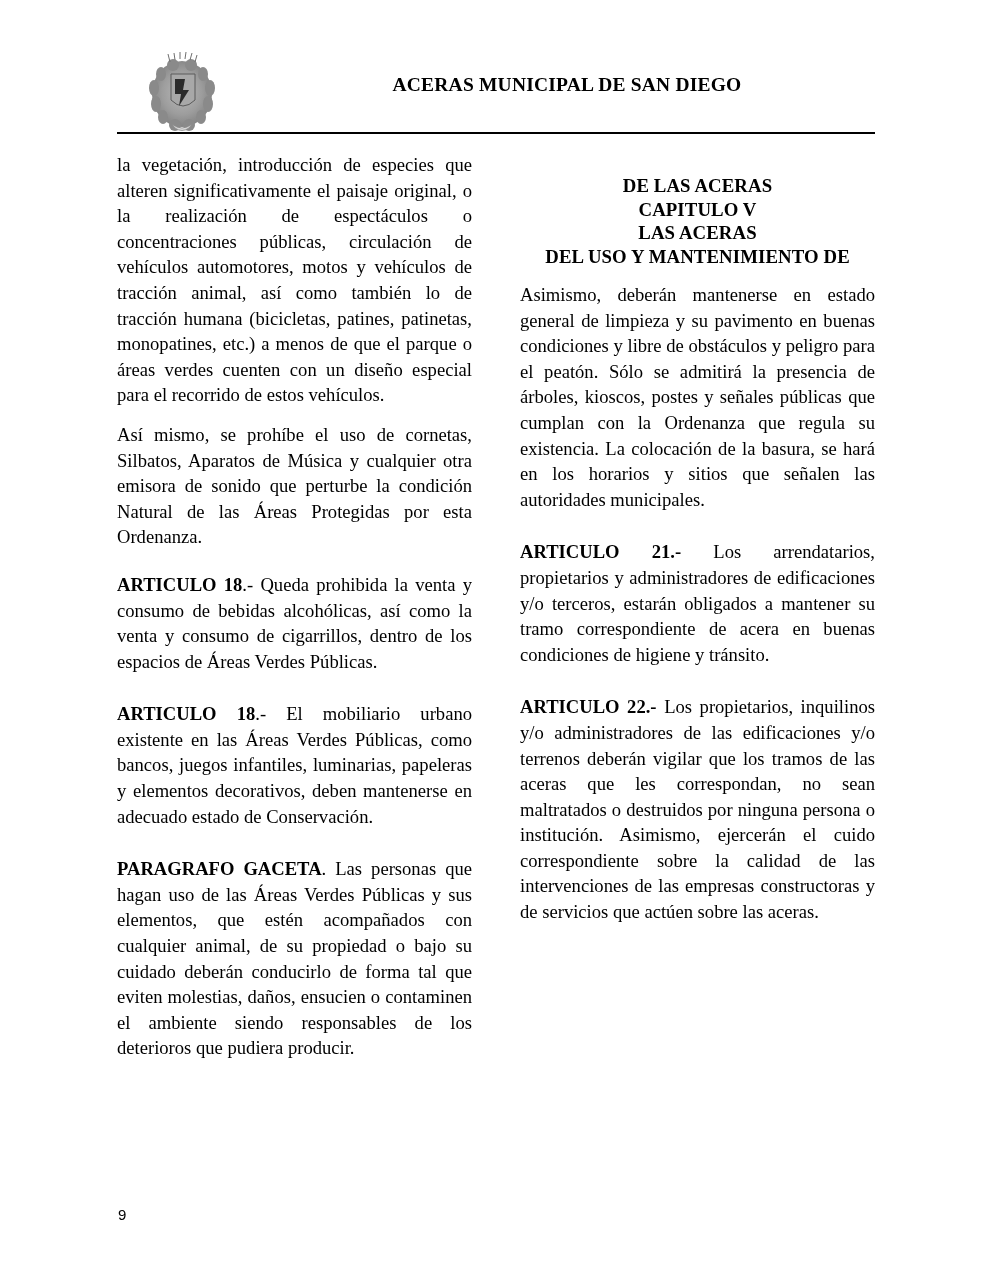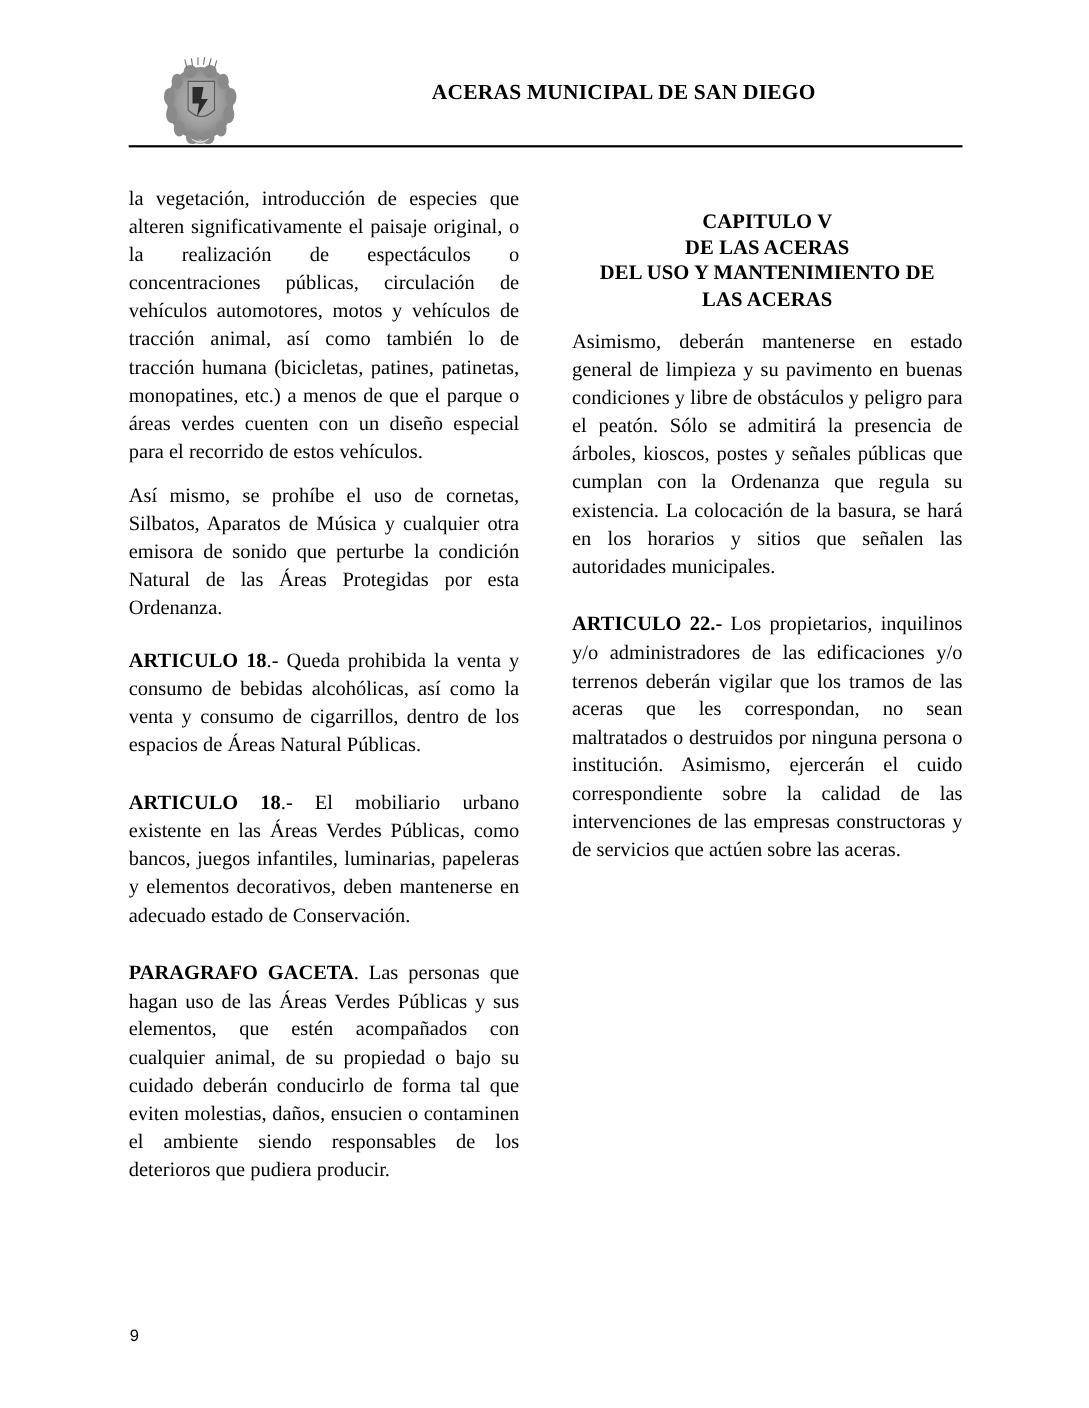--- a/index.html
+++ b/index.html
@@ -52,21 +52,21 @@
   
   #columns {
     position: absolute;
     left: 117px;
     top: 152px;
     width: 758px;
     height: 1000px;
   }
   .column {
     position: absolute;
-    top: 16px;
+    top: 0;
     width: 355px;
   }
   #col-left  { left: 0px; }
   #col-right { left: 403px; }
 
   .para {
     margin: 0 0 0 0;
     text-align: justify;
     text-justify: inter-word;
     font-size: 18.6px;
@@ -154,39 +154,40 @@
 <div id="header-rule"></div>
 
 <div id="columns">
 
   <div class="column" id="col-left">
 
     <p class="para gap-none"><span>la vegetación, introducción de especies que alteren significativamente el paisaje original, o la realización de espectáculos o concentraciones públicas, circulación de vehículos automotores, motos y vehículos de tracción animal, así como también lo de tracción humana (bicicletas, patines, patinetas, monopatines, etc.) a menos de que el parque o áreas verdes cuenten con un diseño especial para el recorrido de estos vehículos.</span></p>
 
     <p class="para gap-small"><span>Así mismo, se prohíbe el uso de cornetas, Silbatos, Aparatos de Música y cualquier otra emisora de sonido que perturbe la condición Natural de las Áreas Protegidas por esta Ordenanza.</span></p>
 
-    <p class="para gap-med"><span class="lbl">ARTICULO 18</span><span>.- Queda prohibida la venta y consumo de bebidas alcohólicas, así como la venta y consumo de cigarrillos, dentro de los espacios de Áreas Natural Públicas.</span></p>
+    <p class="para gap-med"><span class="lbl">ARTICULO 18</span><span>.- Queda prohibida la venta y consumo de bebidas alcohólicas, así como la venta y consumo de cigarrillos, dentro de los espacios de Áreas Verdes Públicas.</span></p>
 
     <p class="para gap-large"><span class="lbl">ARTICULO 18</span><span>.- El mobiliario urbano existente en las Áreas Verdes Públicas, como bancos, juegos infantiles, luminarias, papeleras y elementos decorativos, deben mantenerse en adecuado estado de Conservación.</span></p>
 
 
     <p class="para gap-large"><span class="lbl">PARAGRAFO GACETA</span><span>. Las personas que hagan uso de las Áreas Verdes Públicas y sus elementos, que estén acompañados con cualquier animal, de su propiedad o bajo su cuidado deberán conducirlo de forma tal que eviten molestias, daños, ensucien o contaminen el ambiente siendo responsables de los deterioros que pudiera producir.</span></p>
   </div>
 
   <div class="column" id="col-right">
 
     <div id="chapter-heading">
+      <span class="hl">DE LAS ACERAS</span>
       <span class="hl">CAPITULO V</span>
-      <span class="hl">DE LAS ACERAS</span>
+      <span class="hl">LAS ACERAS</span>
       <span class="hl">DEL USO Y MANTENIMIENTO DE</span>
-      <span class="hl">LAS ACERAS</span>
     </div>
 
 
     <p class="para gap-small"><span>Asimismo, deberán mantenerse en estado general de limpieza y su pavimento en buenas condiciones y libre de obstáculos y peligro para el peatón. Sólo se admitirá la presencia de árboles, kioscos, postes y señales públicas que cumplan con la Ordenanza que regula su existencia. La colocación de la basura, se hará en los horarios y sitios que señalen las autoridades municipales.</span></p>
 
+    <p class="para gap-large"><span class="lbl">ARTICULO 21.-</span><span> Los arrendatarios, propietarios y administradores de edificaciones y/o terceros, estarán obligados a mantener su tramo correspondiente de acera en buenas condiciones de higiene y tránsito.</span></p>
 
 
     <p class="para gap-large"><span class="lbl">ARTICULO 22.-</span><span> Los propietarios, inquilinos y/o administradores de las edificaciones y/o terrenos deberán vigilar que los tramos de las aceras que les correspondan, no sean maltratados o destruidos por ninguna persona o institución. Asimismo, ejercerán el cuido correspondiente sobre la calidad de las intervenciones de las empresas constructoras y de servicios que actúen sobre las aceras.</span></p>
   </div>
 </div>
 
 <div id="page-number">9</div>
 
 </body></html>

